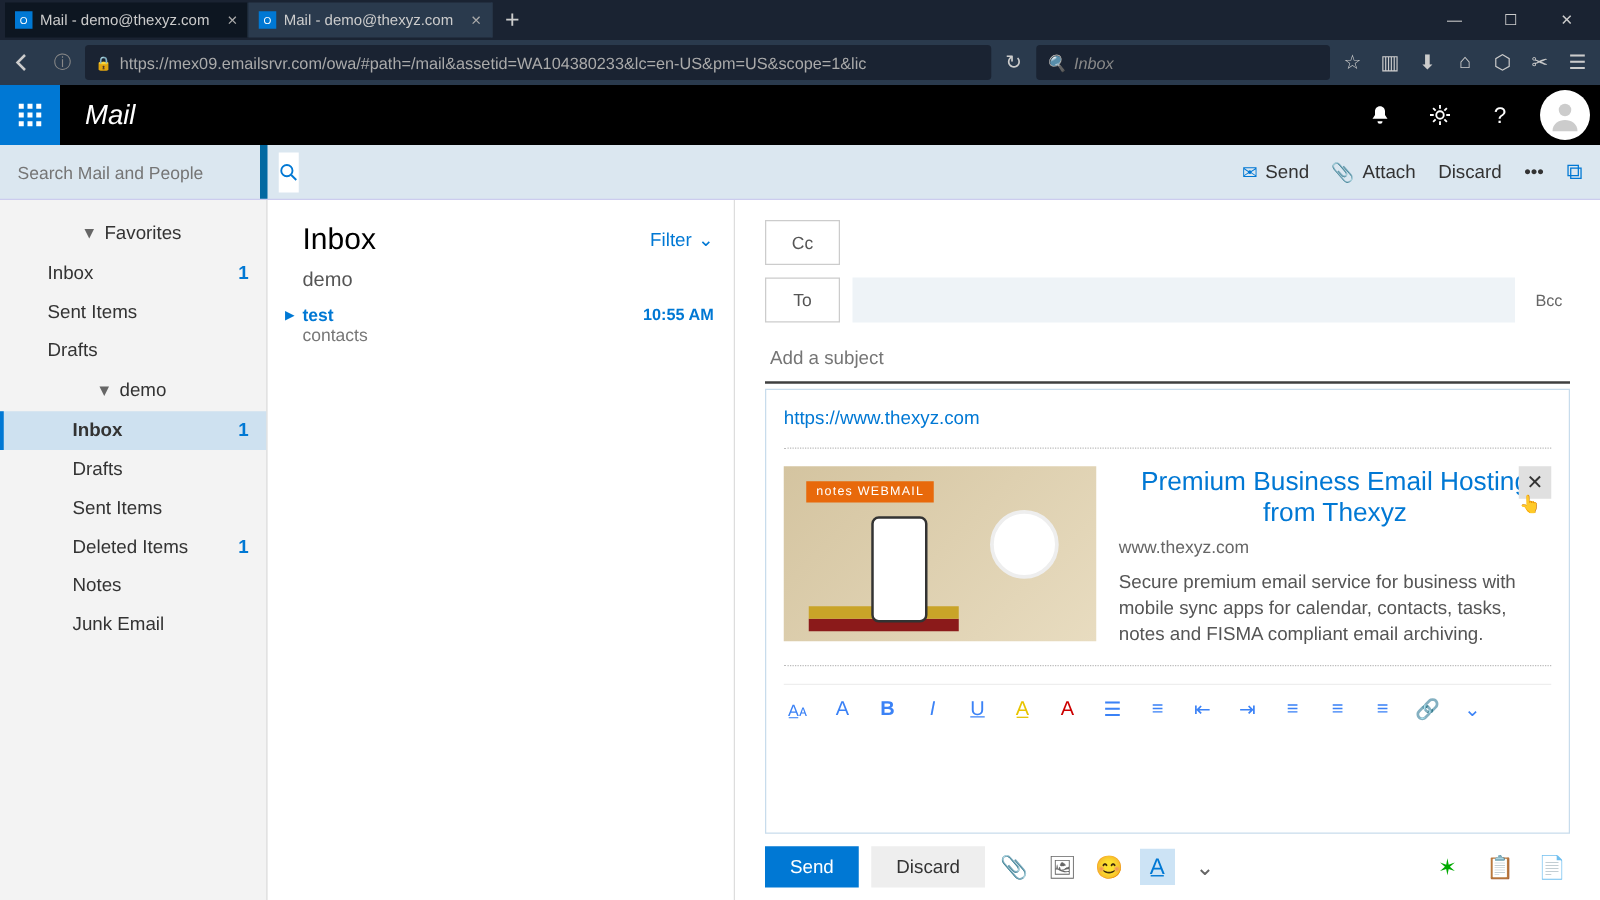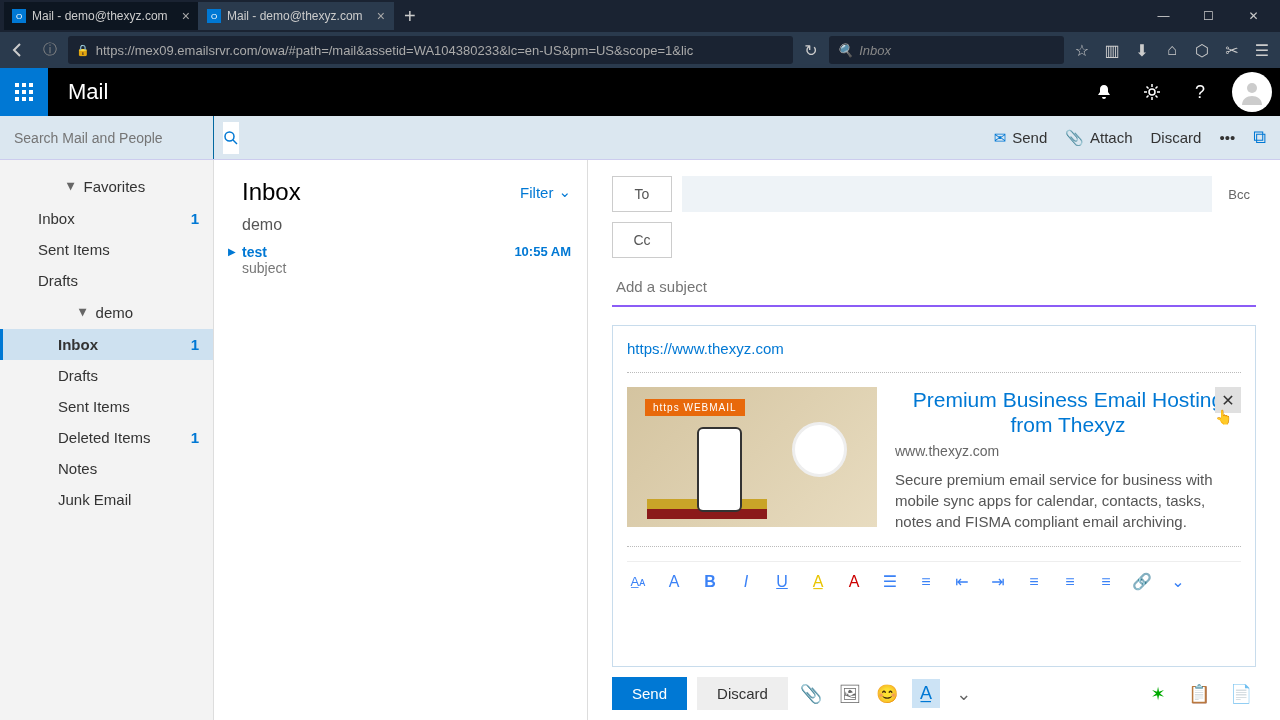--- a/index.html
+++ b/index.html
@@ -22,28 +22,28 @@
 .url-bar { flex: 1; height: 28px; background: #1a2332; border-radius: 3px; display: flex; align-items: center; padding: 0 8px; color: #aaa; font-size: 13px; }
 .url-lock { color: #4caf50; margin-right: 6px; font-size: 11px; }
 .search-bar { width: 235px; height: 28px; background: #1a2332; border-radius: 3px; display: flex; align-items: center; padding: 0 8px; color: #888; font-size: 13px; font-style: italic; }
 .nav-icons { display: flex; gap: 2px; }
 
 
 .app-header { height: 48px; background: #000; display: flex; align-items: center; color: #fff; }
 .app-launcher { width: 48px; height: 48px; background: #0078d4; display: flex; align-items: center; justify-content: center; cursor: pointer; }
 .app-dots { display: grid; grid-template-columns: repeat(3,4px); grid-gap: 3px; }
 .app-dots span { width: 4px; height: 4px; background: #fff; }
-.app-title { font-size: 22px; font-weight: 300; margin-left: 20px; }
+.app-title { font-size: 22px; font-weight: 300; margin-left: 20px; font-style: italic; }
 .app-header-right { margin-left: auto; display: flex; align-items: center; }
 .header-icon { width: 48px; height: 48px; display: flex; align-items: center; justify-content: center; cursor: pointer; font-size: 18px; }
 .avatar { width: 40px; height: 40px; background: #fff; border-radius: 50%; margin: 0 8px; display: flex; align-items: center; justify-content: center; }
 
 
 .toolbar { height: 44px; background: #dbe7f0; display: flex; align-items: center; border-bottom: 1px solid #cce; }
-.search-area { width: 214px; height: 100%; display: flex; align-items: center; padding: 0 14px; border-right: 1px solid #0369a1; gap: 28px; }
+.search-area { width: 214px; height: 100%; display: flex; align-items: center; padding: 0 14px; border-right: 6px solid #0369a1; gap: 28px; }
 .search-input { flex: 1; border: none; background: transparent; font-size: 14px; color: #666; outline: none; }
 .search-btn { width: 32px; height: 32px; background: #fff; display: flex; align-items: center; justify-content: center; color: #0078d4; cursor: pointer; }
 .toolbar-actions { margin-left: auto; display: flex; align-items: center; padding-right: 14px; gap: 18px; }
 .toolbar-btn { display: flex; align-items: center; gap: 6px; color: #333; font-size: 15px; cursor: pointer; }
 .toolbar-btn .icn { color: #0078d4; }
 .popout-btn { color: #0078d4; font-size: 18px; }
 
 
 .main { display: flex; height: calc(720px - 32px - 36px - 48px - 44px); }
 
@@ -69,21 +69,21 @@
 .msg-subject { color: #0078d4; font-size: 14px; font-weight: 600; }
 .msg-time { color: #0078d4; font-size: 13px; font-weight: 600; }
 .msg-preview { color: #777; font-size: 14px; }
 
 
 .compose { flex: 1; padding: 16px 24px 0 24px; display: flex; flex-direction: column; }
 .recipient-row { display: flex; align-items: center; gap: 10px; margin-bottom: 10px; }
 .recipient-btn { width: 60px; height: 36px; border: 1px solid #ccc; background: #fff; color: #555; font-size: 14px; cursor: pointer; }
 .recipient-input { flex: 1; height: 36px; background: #eef3f7; border: none; padding: 0 10px; }
 .bcc-btn { color: #666; font-size: 13px; cursor: pointer; padding: 0 6px; }
-.subject-input { width: 100%; border: none; border-bottom: 2px solid #8b5cf6; padding: 10px 4px; font-size: 15px; color: #888; outline: none; margin-bottom: 18px; }
+.subject-input { width: 100%; border: none; border-bottom: 2px solid #404040; padding: 10px 4px; font-size: 15px; color: #888; outline: none; margin-bottom: 4px; }
 
 .body-area { border: 1px solid #c8dcec; flex: 1; padding: 14px; overflow: auto; }
 .link-text { color: #0078d4; font-size: 15px; }
 .divider-dots { border-top: 1px dotted #bbb; margin: 14px 0; }
 
 .preview-card { display: flex; gap: 18px; position: relative; }
 .preview-img { width: 250px; height: 140px; background: linear-gradient(135deg,#d4c4a0 0%, #e8dcc0 100%); position: relative; overflow: hidden; }
 .webmail-tag { position: absolute; top: 12px; left: 18px; background: #e8690b; color: #fff; font-size: 10px; padding: 3px 8px; letter-spacing: 1px; }
 .phone-mock { position: absolute; left: 70px; top: 40px; width: 45px; height: 85px; background: #fff; border: 2px solid #333; border-radius: 6px; }
 .cup-mock { position: absolute; right: 30px; top: 35px; width: 55px; height: 55px; background: #fff; border-radius: 50%; border: 3px solid #eee; }
@@ -281,42 +281,42 @@
         <span>⌄</span>
       </div>
     </div>
     <div class="msg-group">demo</div>
     <div class="msg-item">
       <span class="arrow">▶</span>
       <div class="msg-row1">
         <span class="msg-subject">test</span>
         <span class="msg-time">10:55 AM</span>
       </div>
-      <div class="msg-preview">subject</div>
+      <div class="msg-preview">contacts</div>
     </div>
   </div>
 
   <div class="compose">
+    <div class="recipient-row">
+      <button class="recipient-btn">Cc</button>
+      <div style="flex:1;height:36px;"></div>
+    </div>
     <div class="recipient-row">
       <button class="recipient-btn">To</button>
       <input class="recipient-input" style="">
       <span class="bcc-btn">Bcc</span>
-    </div>
-    <div class="recipient-row">
-      <button class="recipient-btn">Cc</button>
-      <div style="flex:1;height:36px;"></div>
     </div>
     <input class="subject-input" placeholder="Add a subject" style="">
 
     <div class="body-area">
       <a class="link-text">https://www.thexyz.com</a>
       <div class="divider-dots"></div>
       <div class="preview-card">
         <div class="preview-img">
-          <div class="webmail-tag">https WEBMAIL</div>
+          <div class="webmail-tag">notes WEBMAIL</div>
           <div class="books-mock"></div>
           <div class="phone-mock"></div>
           <div class="cup-mock"></div>
         </div>
         <div class="preview-text">
           <div class="preview-title">Premium Business Email Hosting from Thexyz</div>
           <div class="preview-domain">www.thexyz.com</div>
           <div class="preview-desc">Secure premium email service for business with mobile sync apps for calendar, contacts, tasks, notes and FISMA compliant email archiving.</div>
         </div>
         <div class="preview-close">✕</div>

